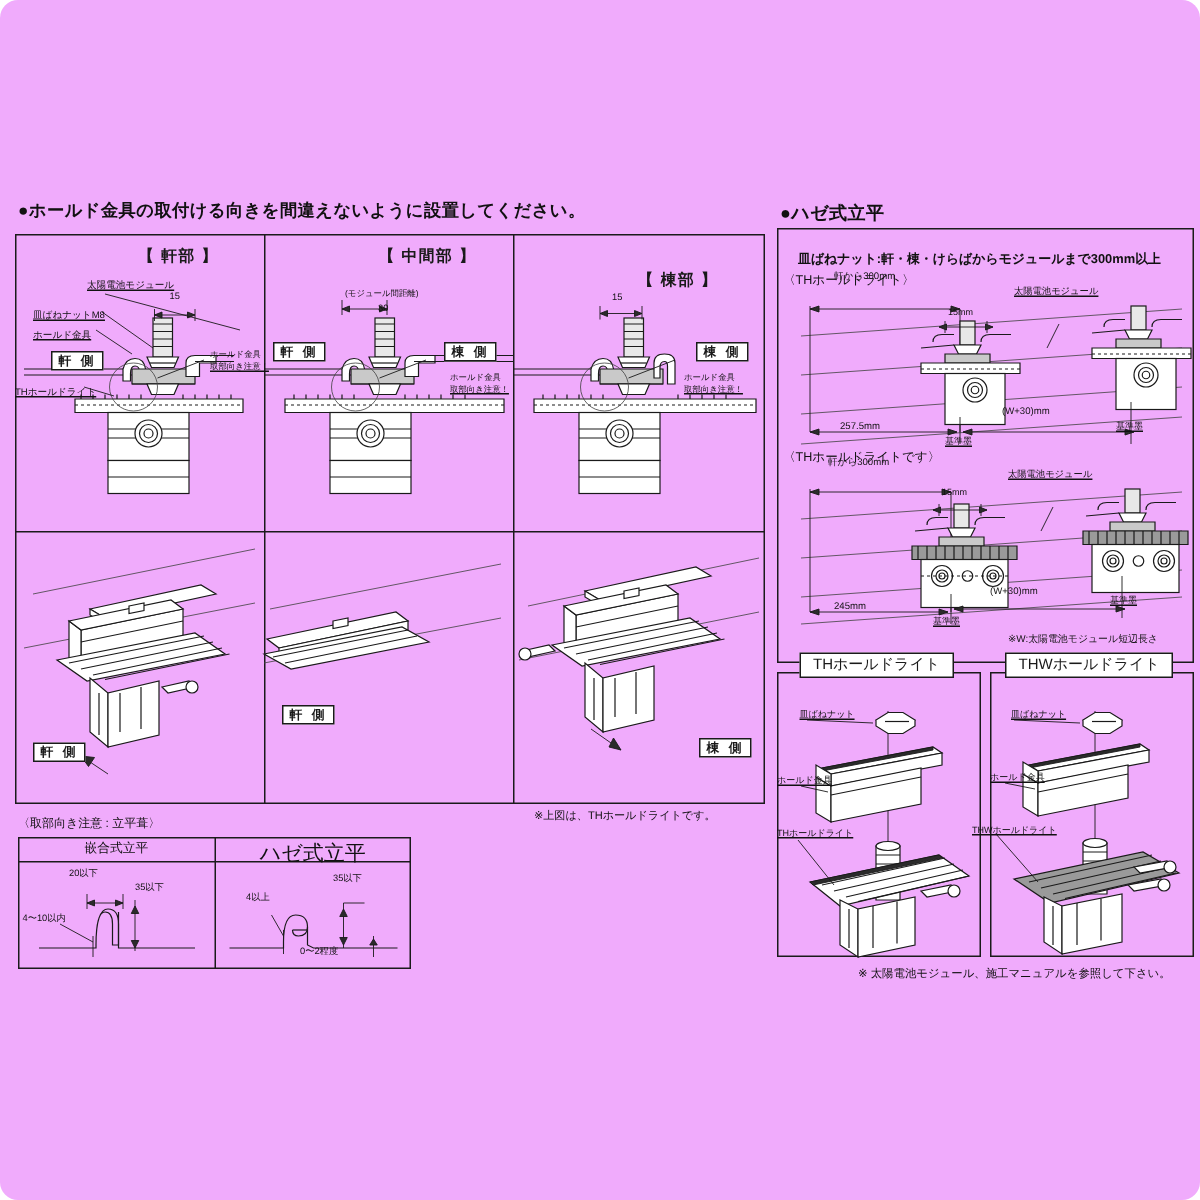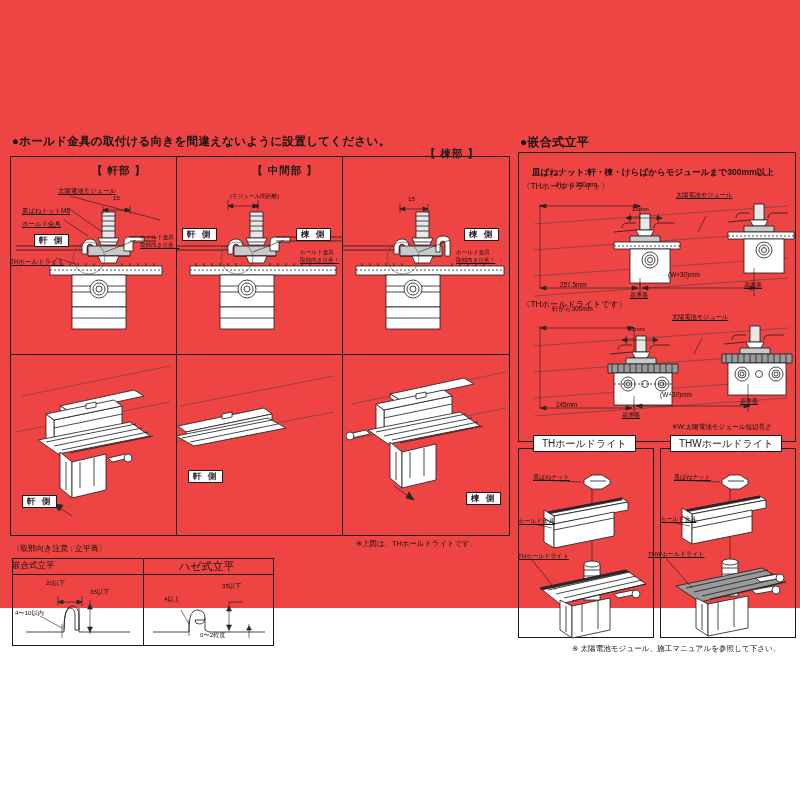--- a/index.html
+++ b/index.html
@@ -1,21 +1,21 @@
 <!DOCTYPE html>
 <html><head>
 <meta charset="utf-8">
 <title>Hold Bracket Installation Drawing</title>
 <style>
   html,body{margin:0;padding:0;background:#ffffff;}
   body{width:800px;height:800px;font-family:"Liberation Sans","DejaVu Sans",sans-serif;color:#1a1a1a;position:relative;overflow:hidden;}
-  .sheet{position:absolute;left:0;top:0;width:800px;height:608px;background:#ef4444;}
+  .sheet{position:absolute;left:0;top:0;width:800px;height:800px;background:#f0abfc;border-radius:12px;}
   .txt{position:absolute;white-space:nowrap;line-height:1.05;color:#111;}
   .ul{text-decoration:underline;}
-  .ctr{}
+  .ctr{text-align:center;}
 
   
   .head{font-size:11.5px;font-weight:bold;letter-spacing:.3px;}
 
   
   .frame{position:absolute;border:1px solid #1a1a1a;box-sizing:border-box;background:transparent;}
   .vline{position:absolute;background:#1a1a1a;width:1px;}
   .hline{position:absolute;background:#1a1a1a;height:1px;}
 
   
@@ -42,30 +42,30 @@
   svg .blk{fill:#2b2b2b;stroke:#1a1a1a;stroke-width:.6;}
   svg .lead{fill:none;stroke:#1a1a1a;stroke-width:.6;}
 </style>
 </head>
 <body>
 
 <div class="sheet">
 
   <div class="txt head" style="left:12px;top:135px;">●ホールド金具の取付ける向きを間違えないように設置してください。</div>
 
-  <div class="txt head" style="left:520px;top:136px;font-size:12px;">●嵌合式立平</div>
+  <div class="txt head" style="left:520px;top:136px;font-size:12px;">●ハゼ式立平</div>
 
   <div class="frame" style="left:10px;top:156px;width:500px;height:380px;"></div>
   <div class="vline" style="left:176px;top:156px;height:380px;"></div>
   <div class="vline" style="left:342px;top:156px;height:380px;"></div>
   <div class="hline" style="left:10px;top:354px;width:500px;"></div>
 
   <div class="ptitle" style="left:10px;top:164px;width:166px;">【 軒部 】</div>
   <div class="ptitle" style="left:176px;top:164px;width:166px;">【 中間部 】</div>
-  <div class="ptitle" style="left:342px;top:147px;width:168px;">【 棟部 】</div>
+  <div class="ptitle" style="left:342px;top:180px;width:168px;">【 棟部 】</div>
 
   <svg width="166" height="180" style="left:10px;top:180px;">
 
     <path class="s" d="M6 66 L78 66"></path>
     <path class="s" d="M6 70 L78 70"></path>
 
     <path class="sf" d="M72 66 q2 -7 8 -7 q6 0 7 7 l0 8 l-4 0 l0 -6 q0 -4 -3 -4 q-3 0 -3 5 l0 5 l-5 0 z"></path>
 
     <rect class="lgrey" x="92" y="32" width="13" height="26"></rect>
     <path class="s" d="M92 36 L105 36 M92 41 L105 41 M92 46 L105 46 M92 51 L105 51"></path>
@@ -250,21 +250,21 @@
   <div class="chip" style="left:466px;top:492px;">棟 側</div>
 
   <div class="txt note" style="left:356px;top:540px;font-size:7.4px;">※上図は、THホールドライトです。</div>
 
   <div class="txt note" style="left:12px;top:545px;font-size:8px;">〈取部向き注意 : 立平葺〉</div>
 
   <div class="frame" style="left:12px;top:558px;width:262px;height:88px;"></div>
   <div class="hline" style="left:12px;top:574px;width:262px;"></div>
   <div class="vline" style="left:143px;top:558px;height:88px;"></div>
   <div class="txt ctr" style="left:12px;top:561px;width:131px;font-size:8.5px;">嵌合式立平</div>
-  <div class="txt ctr" style="left:143px;top:561px;width:131px;font-size:11px;padding-left:36px;">ハゼ式立平</div>
+  <div class="txt ctr" style="left:143px;top:561px;width:131px;font-size:14px;">ハゼ式立平</div>
 
   <svg width="131" height="72" style="left:12px;top:574px;">
     <path class="s" d="M14 58 L52 58 L52 56"></path>
     <path class="s" d="M52 56 q0 -22 6 -22 q5 0 5 8 l0 14 l4 0 l0 -14 q0 -10 -7 -10 q-8 0 -8 24"></path>
     <path class="s" d="M67 56 L67 58 L118 58"></path>
     <path class="s" d="M67 34 L67 56"></path>
     <path class="lead" d="M46 22 l0 10 M70 22 l0 10"></path>
     <path class="lead" d="M46 28 l24 0"></path>
     <path class="blk" d="M46 28 l5 -2 l0 4 z"></path>
       <path class="blk" d="M70 28 l-5 -2 l0 4 z"></path>

